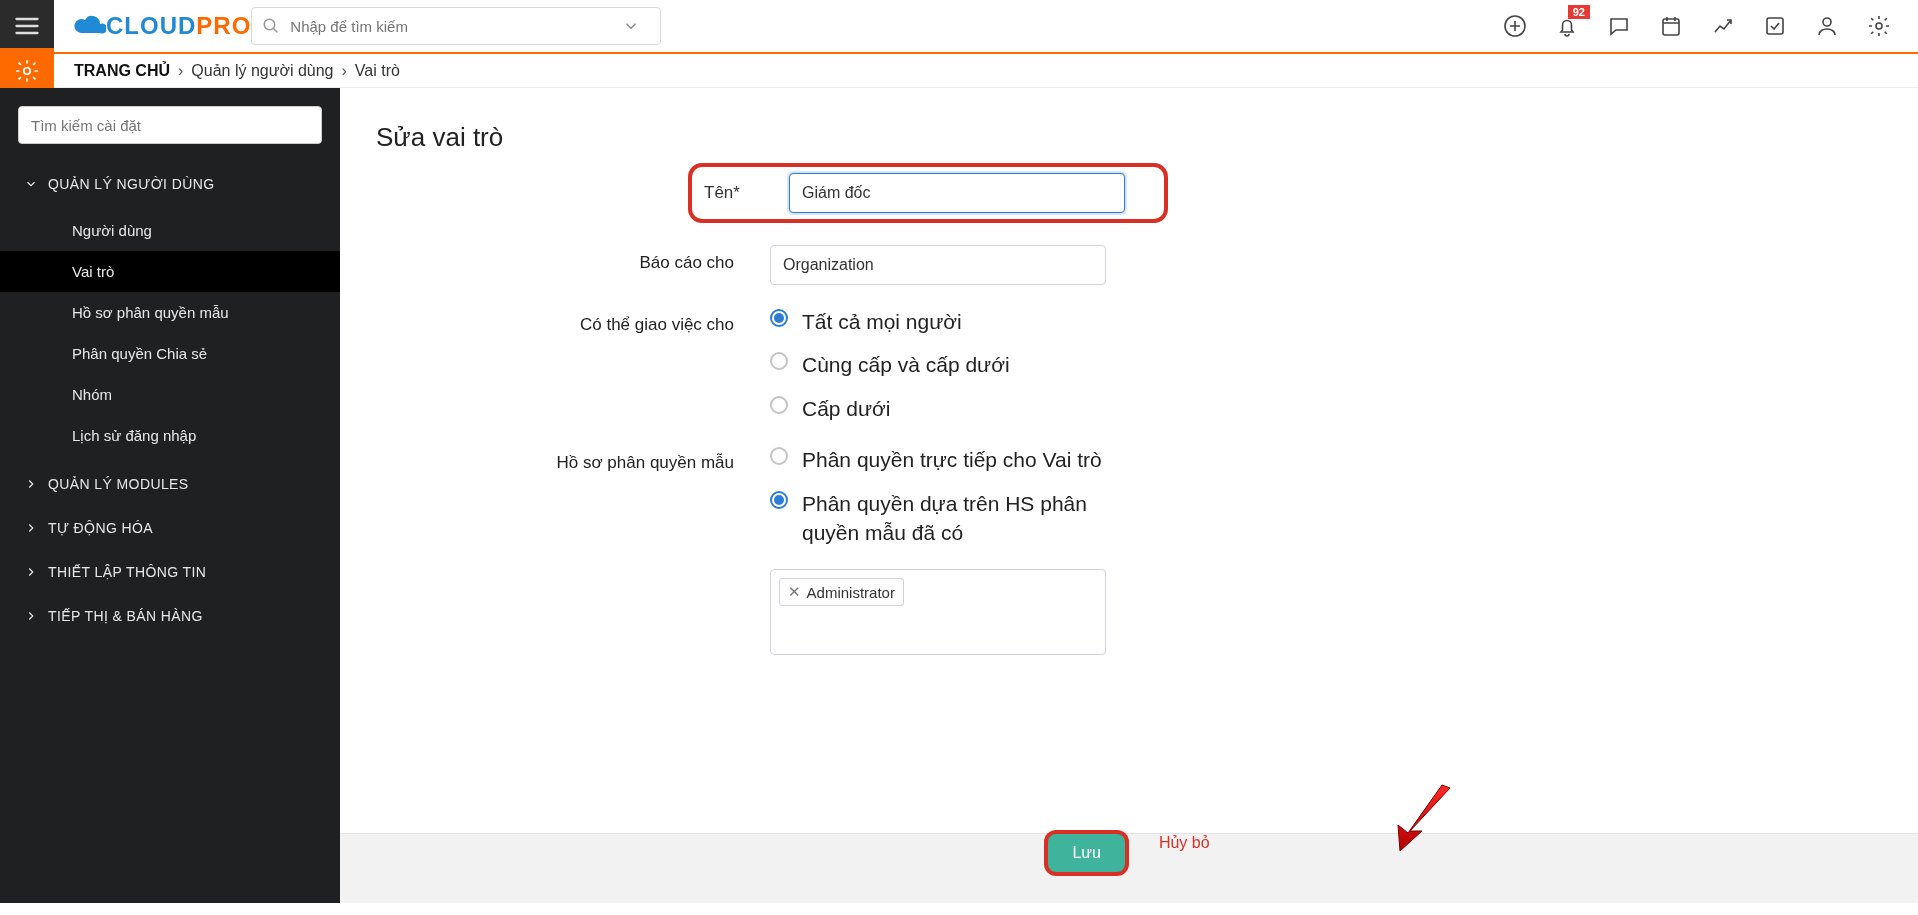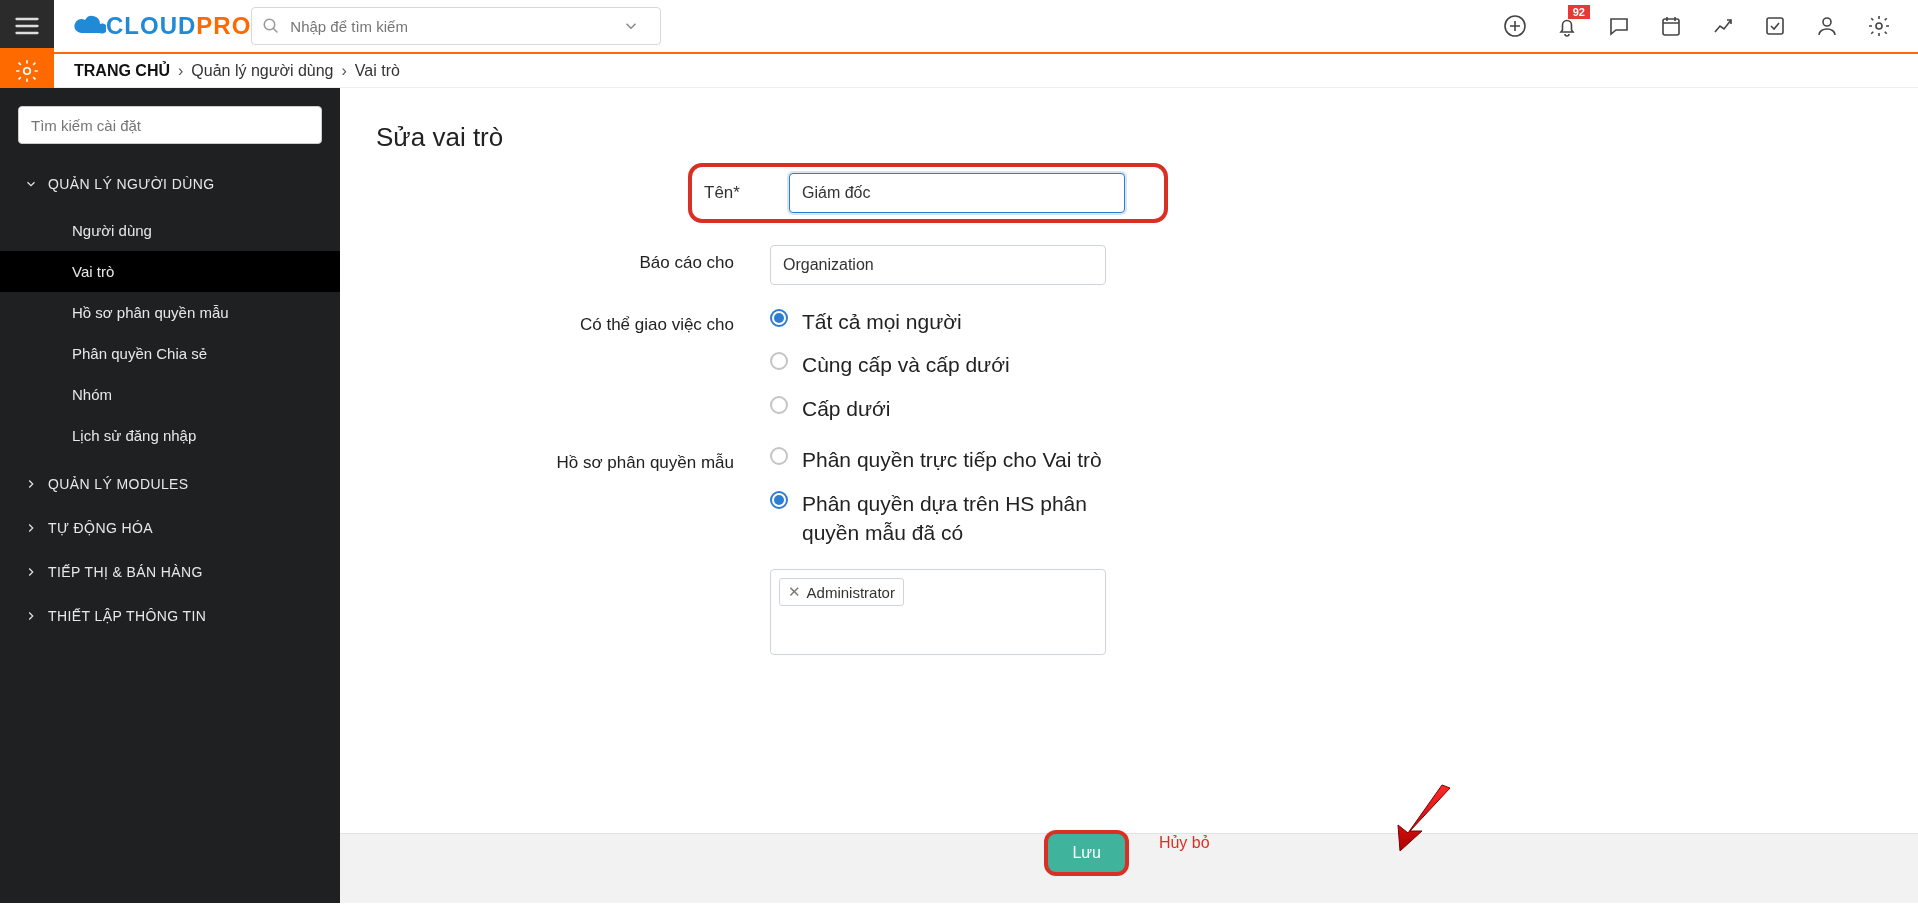--- a/index.html
+++ b/index.html
@@ -208,29 +208,29 @@
             <path d="M9 6l6 6-6 6"></path>
           </svg>
         <span>TỰ ĐỘNG HÓA</span>
       </div>
     </div>
     <div class="section">
       <div class="sechdr">
         <svg viewBox="0 0 24 24">
             <path d="M9 6l6 6-6 6"></path>
           </svg>
+        <span>THIẾT LẬP THÔNG TIN</span>
+      </div>
+    </div>
+    <div class="section">
+      <div class="sechdr">
+        <svg viewBox="0 0 24 24">
+            <path d="M9 6l6 6-6 6"></path>
+          </svg>
         <span>TIẾP THỊ &amp; BÁN HÀNG</span>
-      </div>
-    </div>
-    <div class="section">
-      <div class="sechdr">
-        <svg viewBox="0 0 24 24">
-            <path d="M9 6l6 6-6 6"></path>
-          </svg>
-        <span>THIẾT LẬP THÔNG TIN</span>
       </div>
     </div>
   </div>
 
   <div class="content">
     <div class="page-title">Sửa vai trò</div>
 
     <div class="form">
 
       <div class="row">

